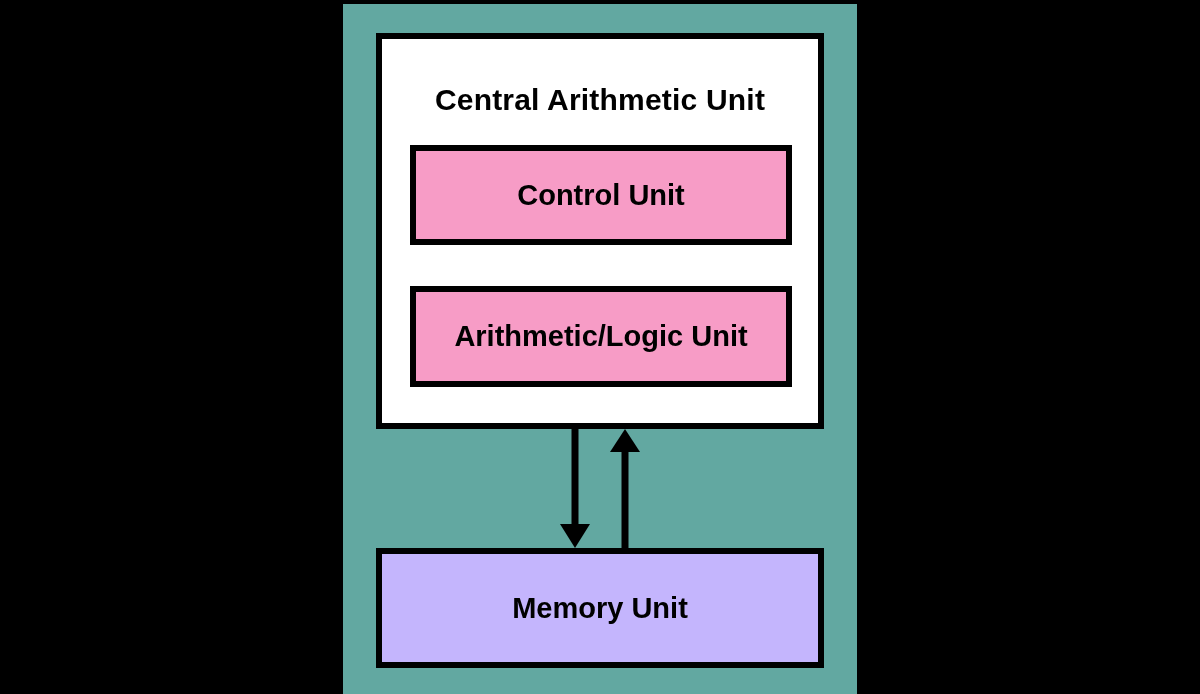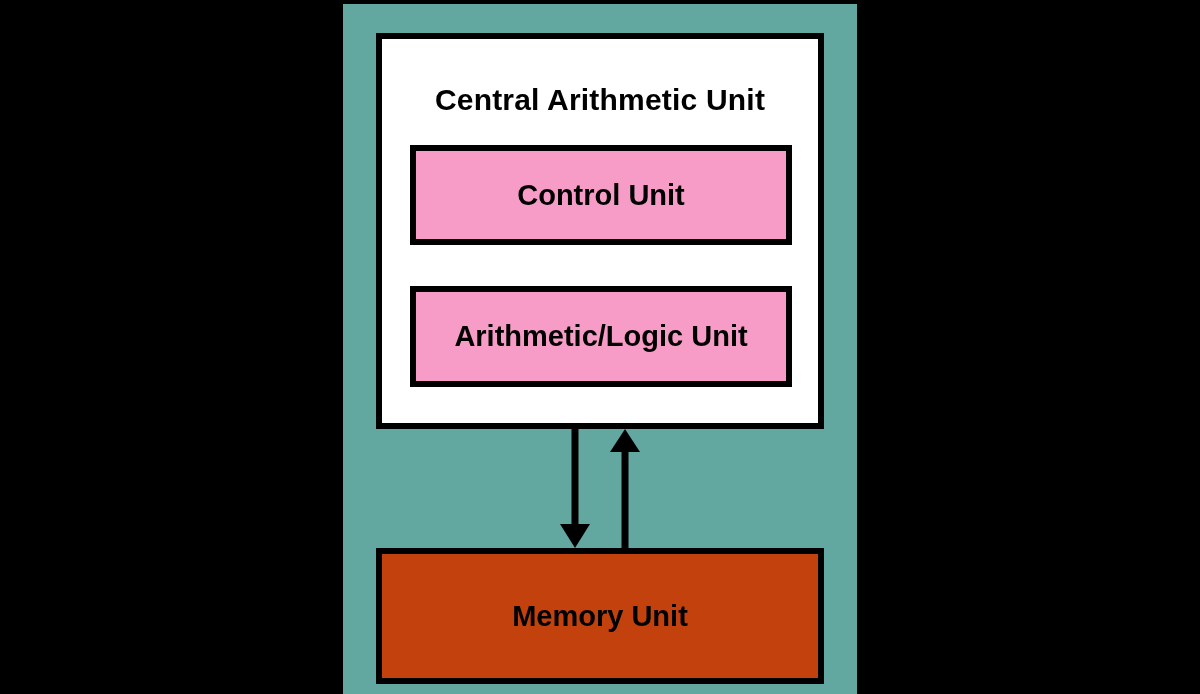--- a/index.html
+++ b/index.html
@@ -81,22 +81,22 @@
     font-size: 29px;
     font-weight: bold;
     color: #000000;
     line-height: 1;
   }
 
   .memory-box {
     left: 376px;
     top: 548px;
     width: 448px;
-    height: 136px;
-    background: #c2410c;
+    height: 120px;
+    background: #c4b5fd;
     align-items: center;
   }
 
   .memory-label {
     width: 100%;
     text-align: center;
     font-size: 29px;
     font-weight: bold;
     color: #000000;
     line-height: 1;

